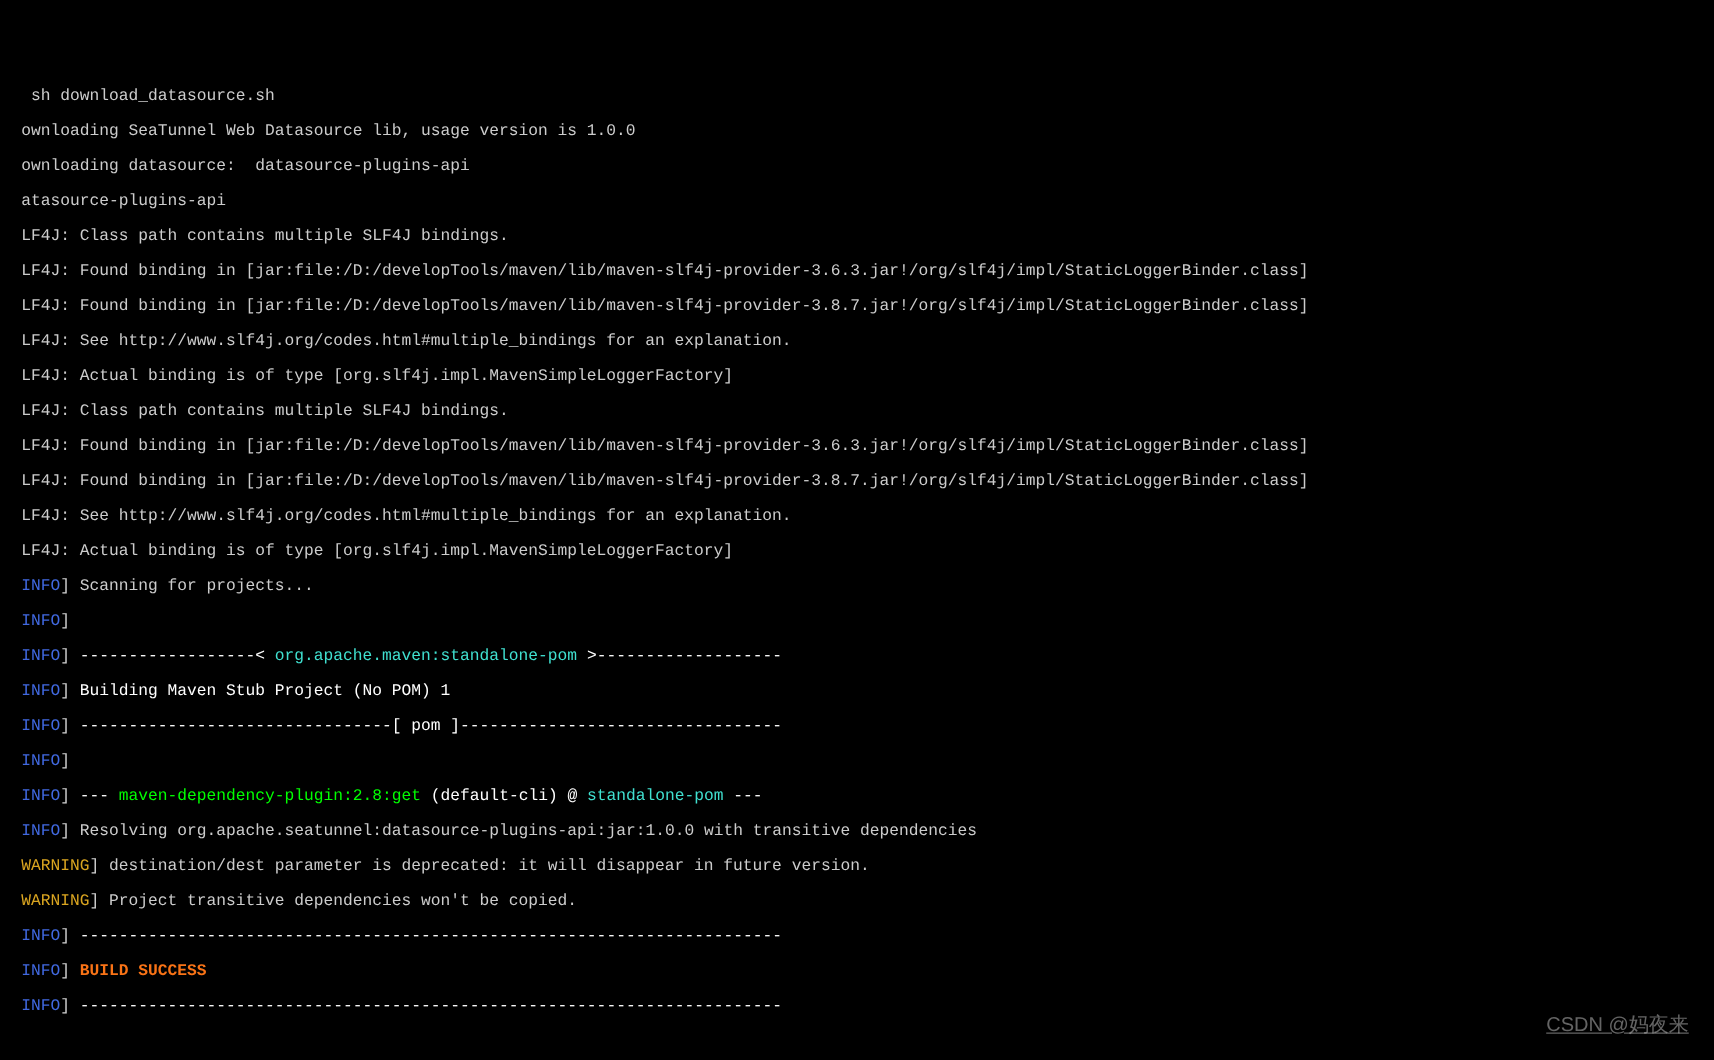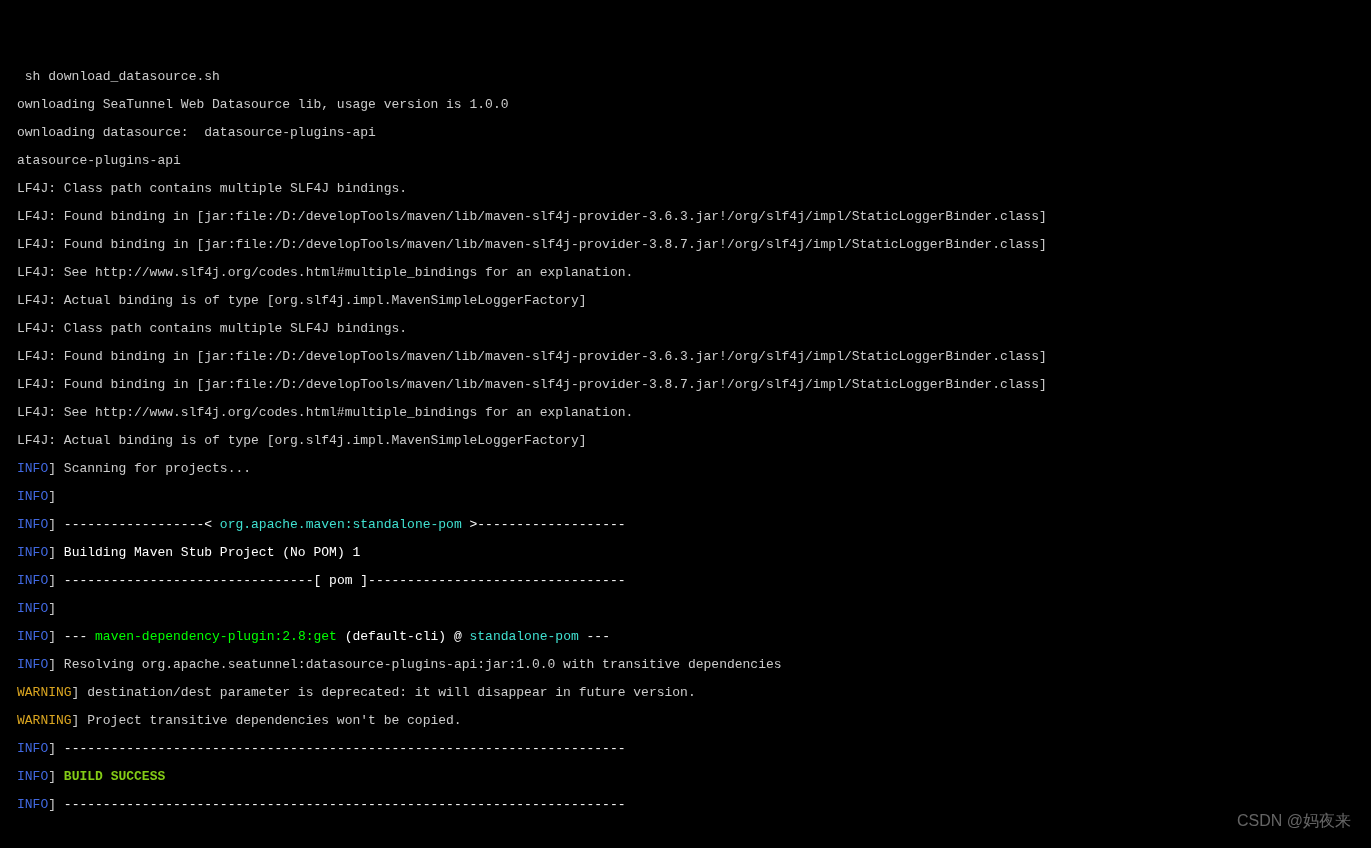--- a/index.html
+++ b/index.html
@@ -16,28 +16,29 @@
       position: relative;
     }
     .terminal {
       padding: 0;
     }
     .info { color: #4169E1; text-align: right; }
     .warn { color: #DAA520; text-align: center; }
     .white { color: #ffffff; }
     .green { color: #00ff00; }
     .cyan { color: #40E0D0; }
-    .build-success { color: #84cc16; font-weight: bold; margin-top: 44px; }
+    .build-success { color: #f97316; font-weight: bold; margin-top: 44px; }
     .watermark {
       position: absolute;
       bottom: 20px;
       right: 20px;
       color: rgba(200,200,200,0.5);
       font-size: 16px;
       font-family: sans-serif;
+      text-decoration: underline;
     }
     .line { display: block; padding-left: 17px; }
   </style>
 </head>
 <body>
 
 
 
 <div class="terminal">
 <span class="line"><span> sh download_datasource.sh</span></span>

